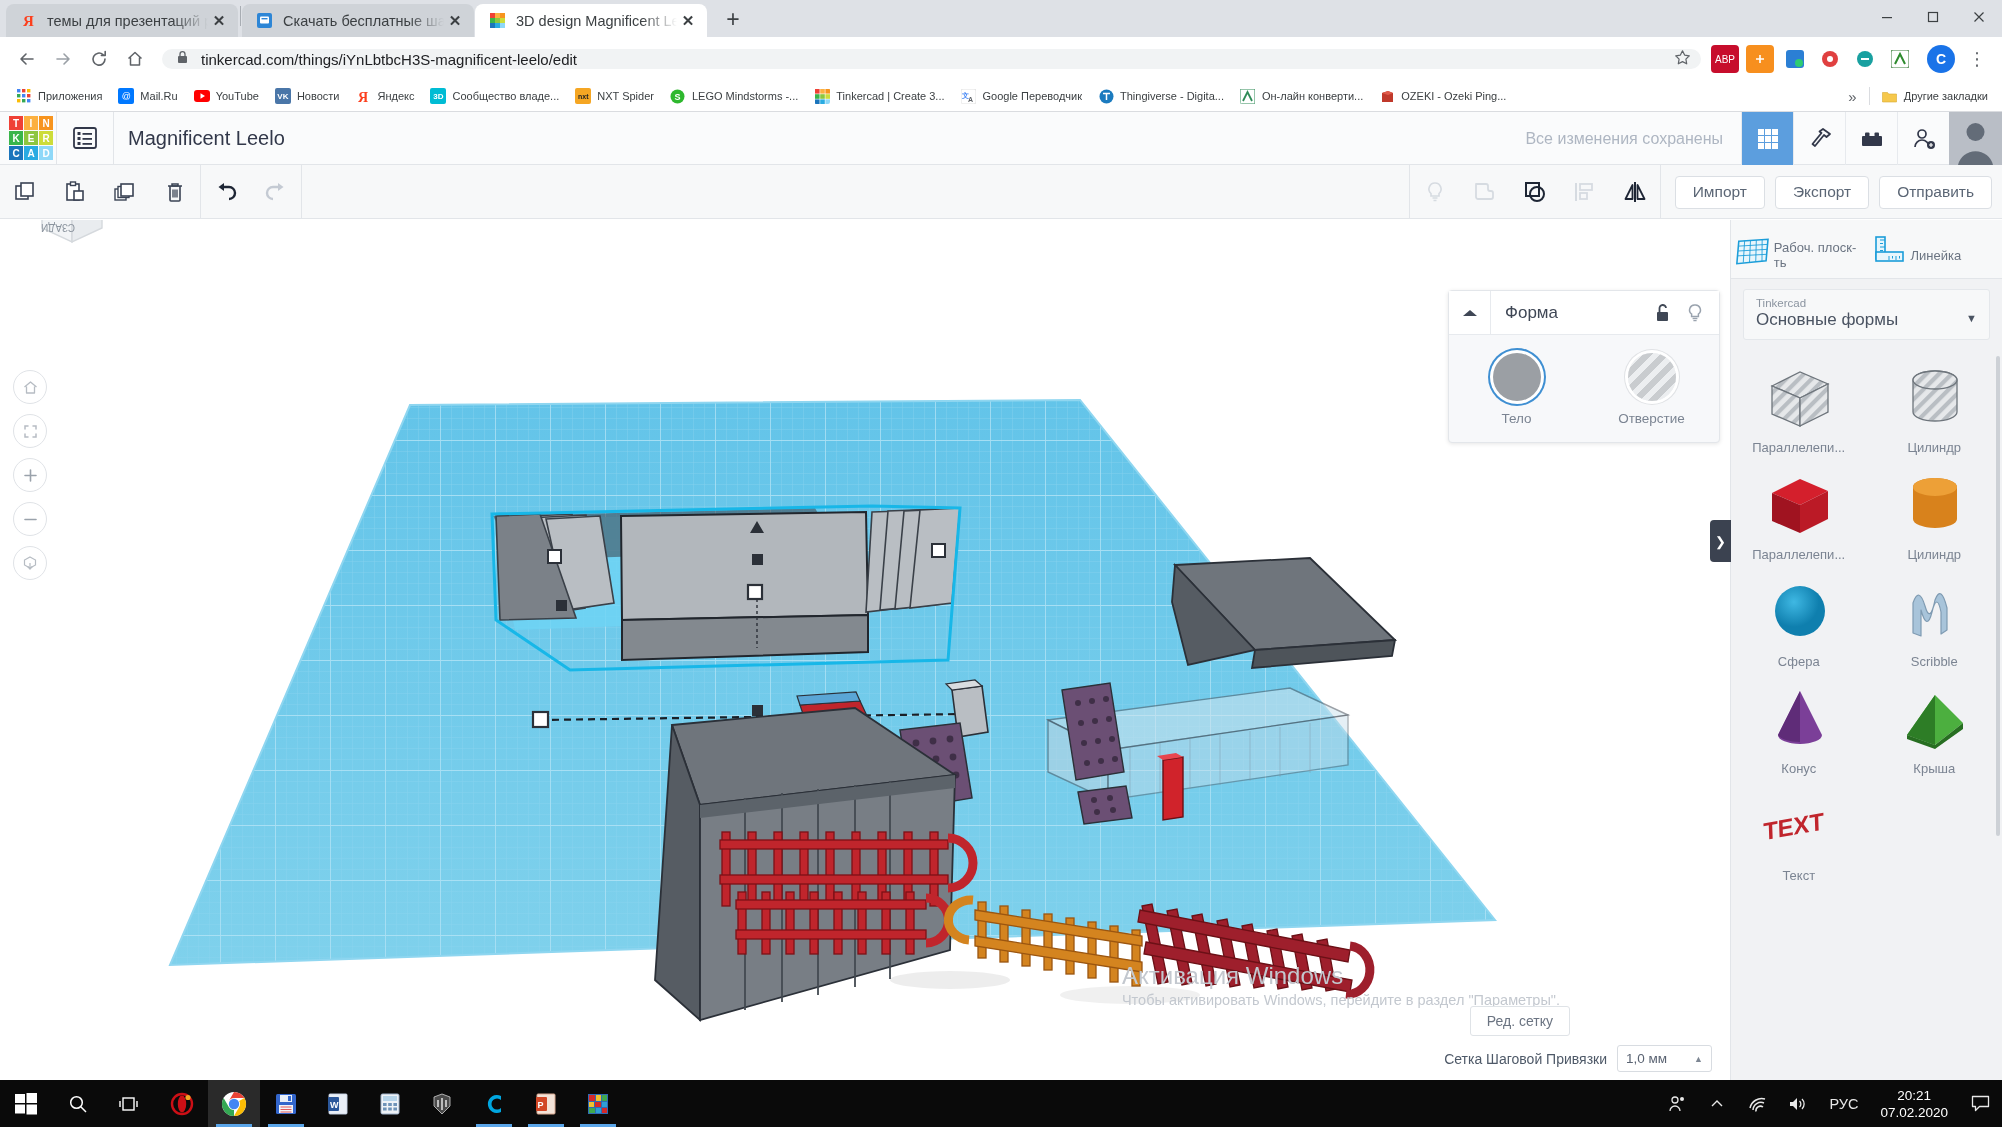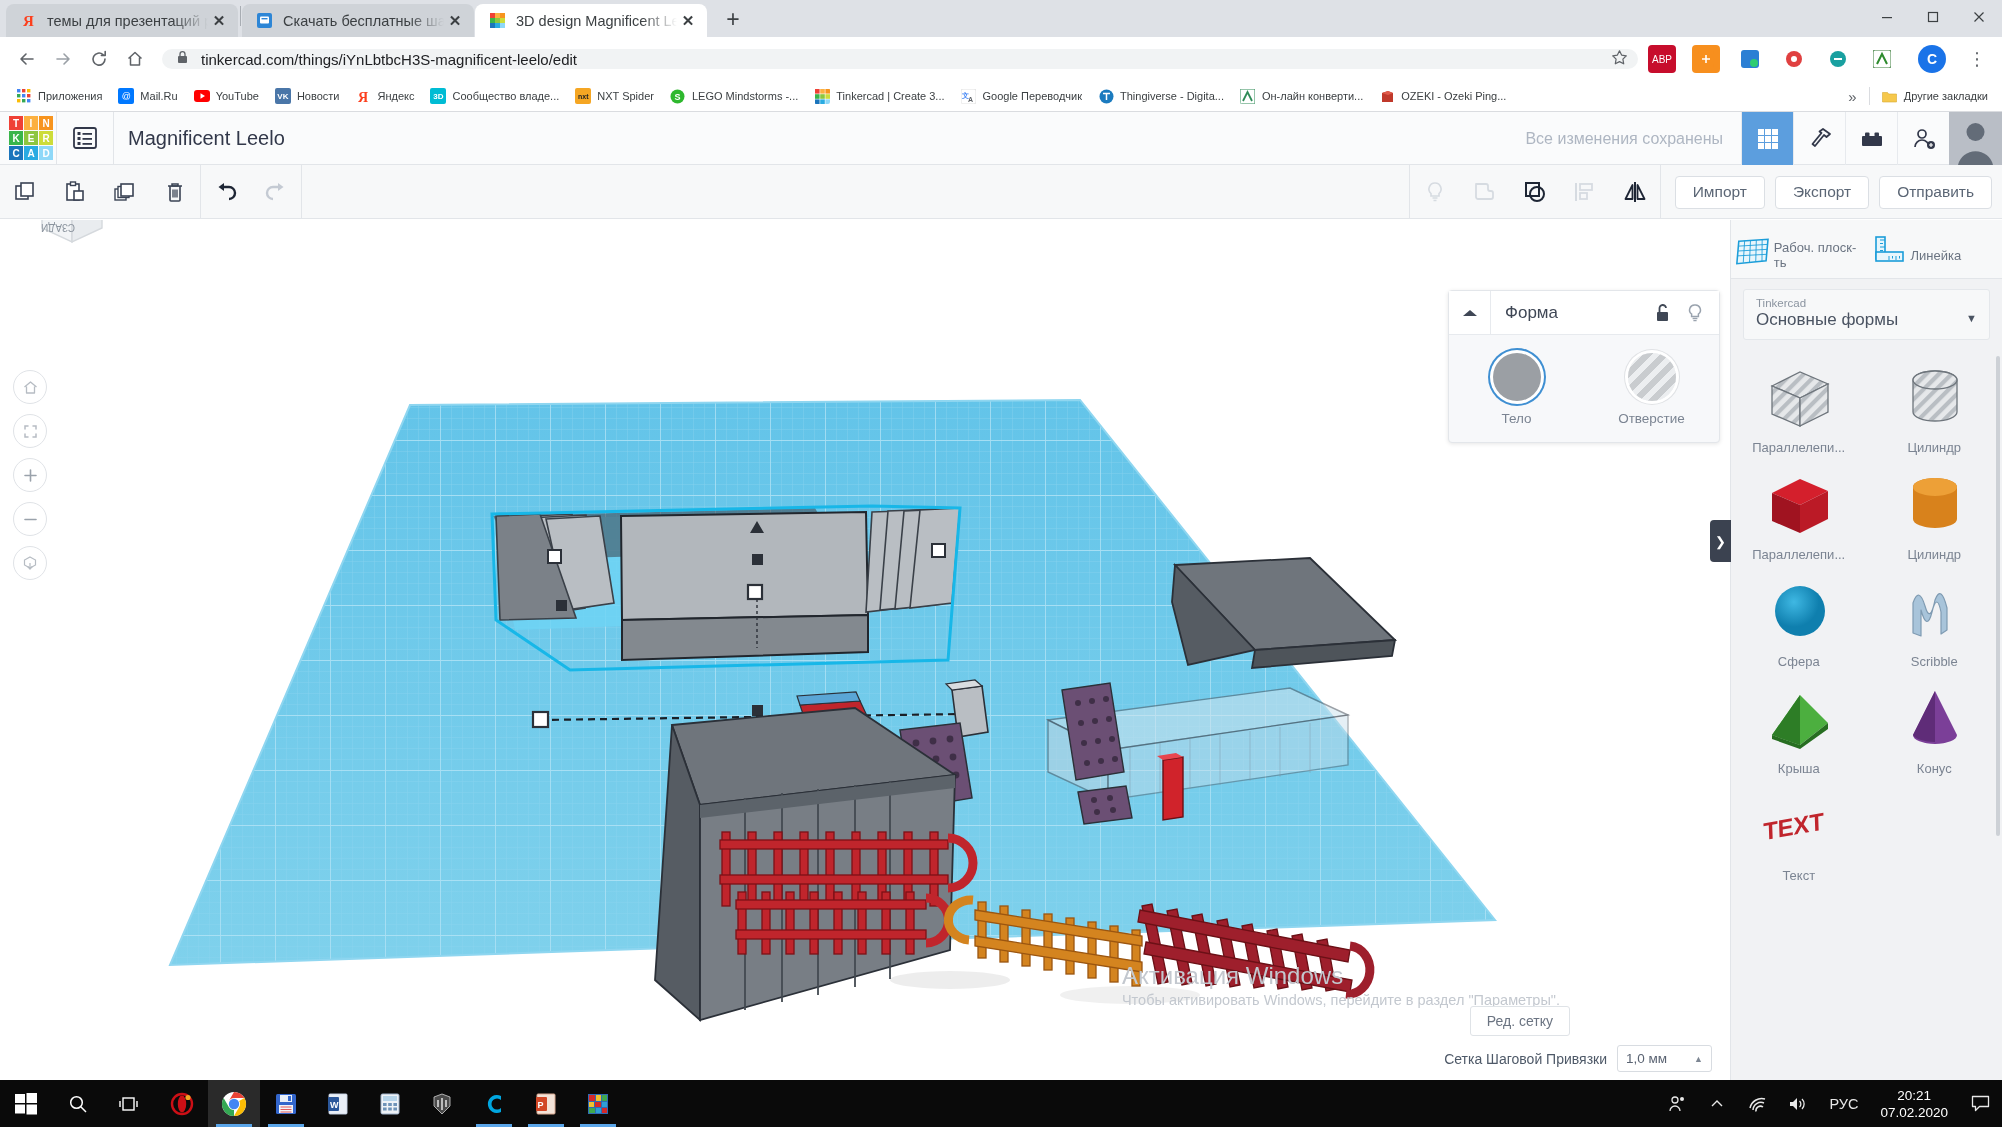--- a/index.html
+++ b/index.html
@@ -46,21 +46,21 @@
   .navbtn { width: 34px; height: 34px; display:flex; align-items:center; justify-content:center;
     color:#5f6368; border-radius:50%; font-size:19px; }
   .navbtn.disabled { color:#bdc1c6; }
   .omnibox {
     flex: 1; height: 20px; background: #f1f3f4; border-radius: 16px; display: flex;
     align-items: center; padding: 0 14px; margin: 0 8px; position: relative;
   }
   .omnibox-url { font-size: 15px; color: #202124; margin-left: 12px; }
   .omni-right { position:absolute; right: 10px; display:flex; align-items:center; gap:10px; }
 
-  .ext-icons { display: flex; align-items: center; gap: 16px; }
+  .ext-icons { display: flex; align-items: center; gap: 7px; }
   .ext { width: 28px; height: 28px; display:flex; align-items:center; justify-content:center;
     border-radius: 4px; font-size: 10px; color: #fff; }
   .profile-circle { width:28px; height:28px; border-radius:50%; background:#1a73e8; color:#fff;
     display:flex; align-items:center; justify-content:center; font-size:14px; font-weight:600; margin-left:6px;}
   .kebab { width: 30px; display:flex; align-items:center; justify-content:center; color:#5f6368; font-size:18px; }
 
   .bookmarks {
     height: 31px; background: #fff; display: flex; align-items: center;
     padding: 0 8px; border-bottom: 1px solid #dadce0; font-size: 13.5px; color: #3c4043;
     position: relative;
@@ -999,32 +999,32 @@
               <svg width="78" height="70" viewBox="0 0 78 70">
                 <path d="M18,55 L18,25 Q24,8 30,28 Q35,46 40,22 Q46,6 52,30 L52,52 L46,56 L46,34 Q42,14 37,34 Q32,54 26,32 L26,58 Z" fill="#a8c4da" stroke="#7f9bb2" stroke-width="1.2" stroke-linejoin="round"></path>
               </svg>
               <div class="shape-cell-lbl">Scribble</div>
             </div>
           </div>
 
           <div class="shape-row">
             <div class="shape-cell">
               <svg width="78" height="70" viewBox="0 0 78 70">
+                <path d="M40,6 L62,50 a22 9 0 0 1 -44 0 Z" fill="#7b3f98"></path>
+                <path d="M40,6 L40,57 a22 9 0 0 1 -22 -7 Z" fill="#5f2c78"></path>
+              </svg>
+              <div class="shape-cell-lbl">Конус</div>
+            </div>
+            <div class="shape-cell">
+              <svg width="78" height="70" viewBox="0 0 78 70">
                 <polygon points="12,50 40,10 68,38 40,60" fill="#4caf3f"></polygon>
                 <polygon points="12,50 40,10 40,60" fill="#2d7d26"></polygon>
                 <polygon points="12,50 40,60 68,38 68,44 40,64 12,54" fill="#276e21"></polygon>
               </svg>
               <div class="shape-cell-lbl">Крыша</div>
-            </div>
-            <div class="shape-cell">
-              <svg width="78" height="70" viewBox="0 0 78 70">
-                <path d="M40,6 L62,50 a22 9 0 0 1 -44 0 Z" fill="#7b3f98"></path>
-                <path d="M40,6 L40,57 a22 9 0 0 1 -22 -7 Z" fill="#5f2c78"></path>
-              </svg>
-              <div class="shape-cell-lbl">Конус</div>
             </div>
           </div>
 
           <div class="shape-row">
             <div class="shape-cell">
               <svg width="78" height="70" viewBox="0 0 78 70">
                 <text x="8" y="42" font-size="24" font-weight="700" fill="#c0252c" transform="rotate(-10 38 36) skewX(-8)" font-family="Liberation Sans, sans-serif">ТЕХТ</text>
               </svg>
               <div class="shape-cell-lbl">Текст</div>
             </div>

